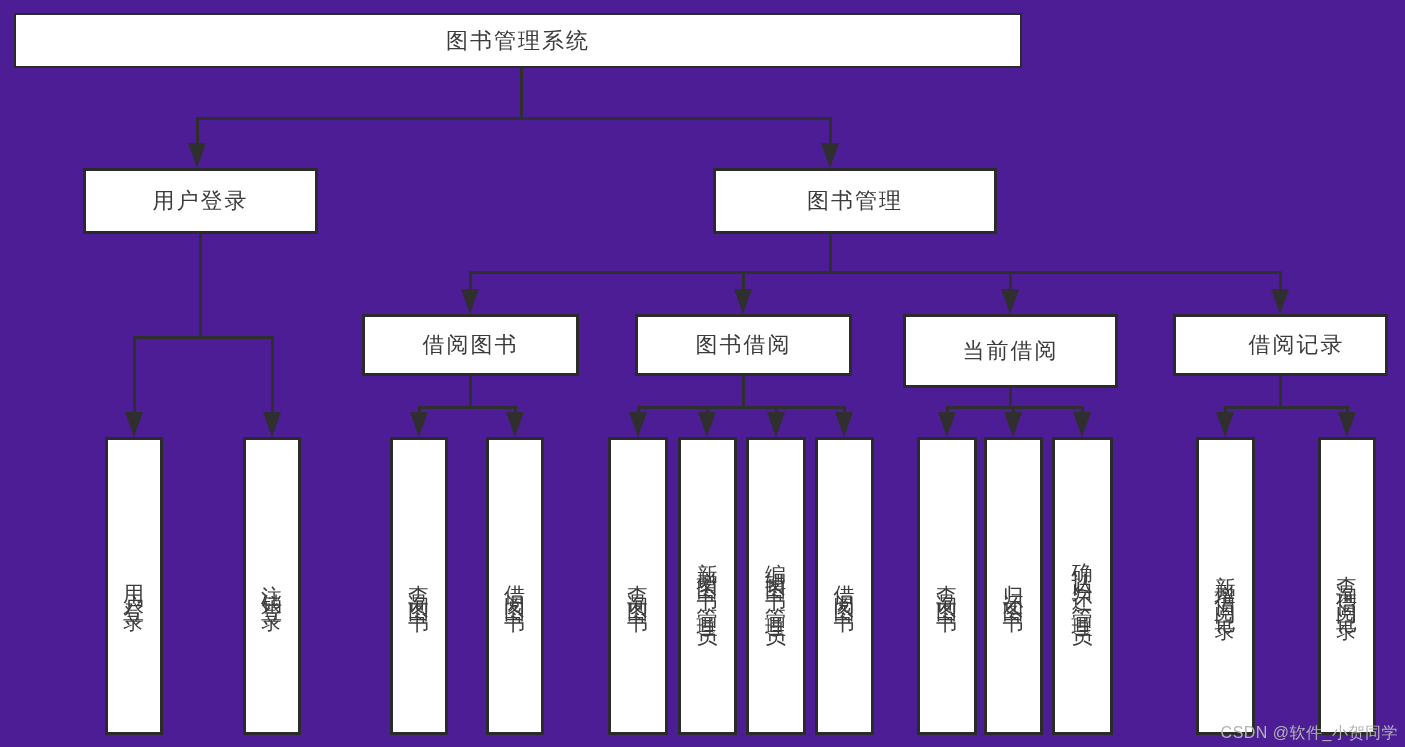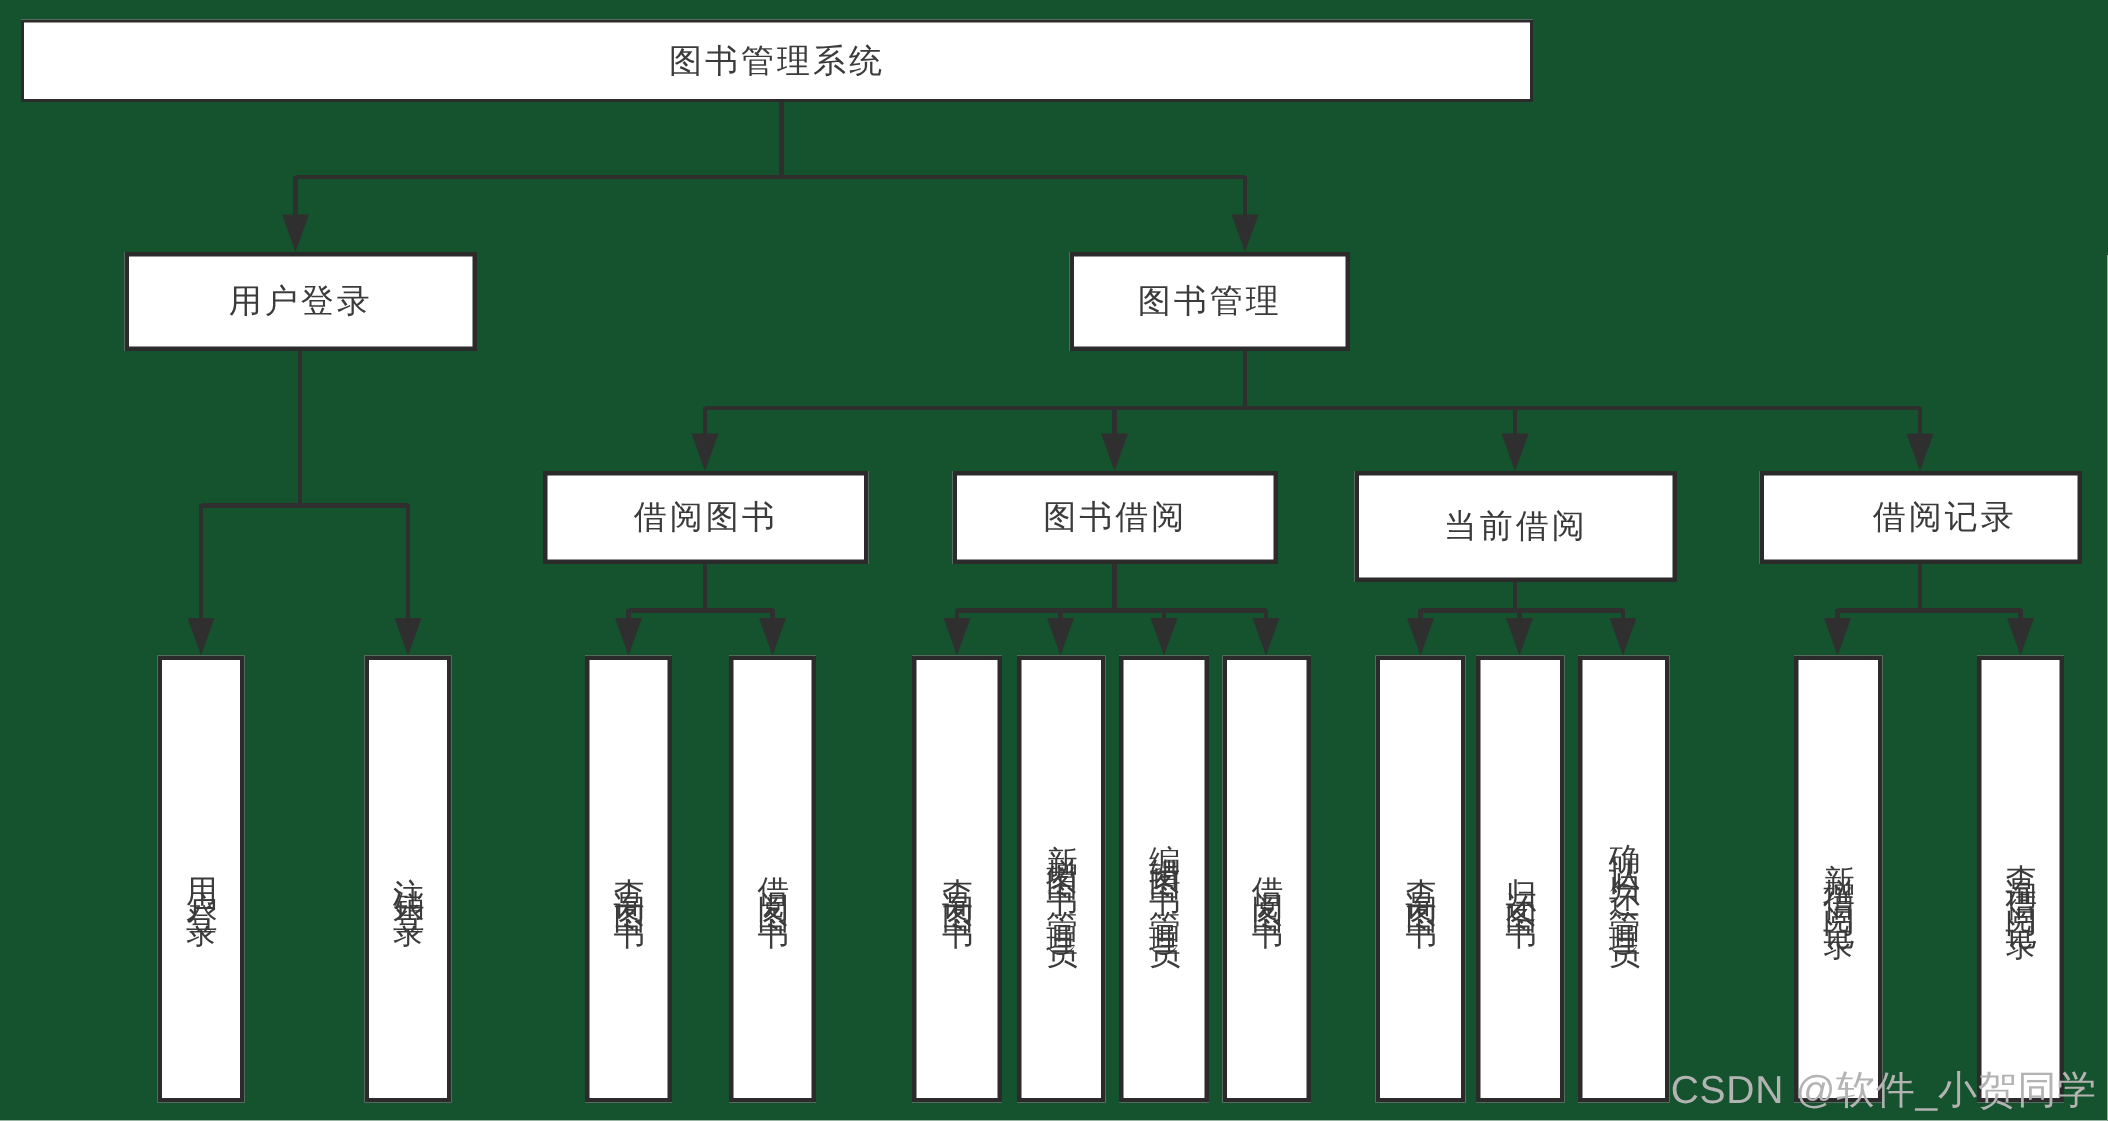--- a/index.html
+++ b/index.html
@@ -1,20 +1,20 @@
 <!DOCTYPE html>
 <html><head>
 <meta charset="utf-8">
 <style>
   html, body { margin: 0; padding: 0; background: #ffffff; }
   .canvas {
     position: relative;
     width: 1405px;
     height: 747px;
-    background: #14532d;
+    background: #4c1d95;
     overflow: hidden;
     font-family: "Liberation Sans", "DejaVu Sans", sans-serif;
   }
   .edges-layer {
     position: absolute;
     left: 0; top: 0;
     width: 1405px; height: 747px;
   }
   .node {
     position: absolute;
@@ -35,21 +35,21 @@
   .v-node .lbl {
     writing-mode: vertical-rl;
     font-size: 21px;
     letter-spacing: 9px;
     white-space: normal;
   }
   
   #n-root { left: 14px; top: 13px; width: 1008px; height: 55px; border-width: 2px; }
   
   #n-l2-0 { left: 83px;  top: 168px; width: 235px; height: 66px; }
-  #n-l2-1 { left: 713px; top: 168px; width: 187px; height: 66px; text-align: right; }
+  #n-l2-1 { left: 713px; top: 168px; width: 284px; height: 66px; text-align: right; }
   
   #n-l3-0 { left: 362px;  top: 314px; width: 217px; height: 62px; }
   #n-l3-1 { left: 635px;  top: 314px; width: 217px; height: 62px; }
   #n-l3-2 { left: 903px;  top: 314px; width: 215px; height: 74px; }
   #n-l3-3 { left: 1173px; top: 314px; width: 215px; height: 62px; padding-left: 32px; }
   
   .v-node { top: 437px; height: 298px; }
   #n-leaf-0  { left: 105px;  width: 58px; }
   #n-leaf-1  { left: 243px;  width: 58px; }
   #n-leaf-2  { left: 390px;  width: 58px; }
@@ -60,21 +60,21 @@
   #n-leaf-7  { left: 815px;  width: 59px; }
   #n-leaf-8  { left: 917px;  width: 60px; }
   #n-leaf-9  { left: 984px;  width: 59px; }
   #n-leaf-10 { left: 1052px; width: 61px; }
   #n-leaf-11 { left: 1196px; width: 59px; }
   #n-leaf-12 { left: 1318px; width: 58px; }
   .watermark {
     position: absolute;
     right: 7px;
     bottom: 3px;
-    font-size: 26px;
+    font-size: 16px;
     color: #b3b3b3;
     letter-spacing: 0.5px;
     z-index: 5;
     white-space: nowrap;
   }
 </style>
 </head>
 <body>
 
 <div class="canvas">

